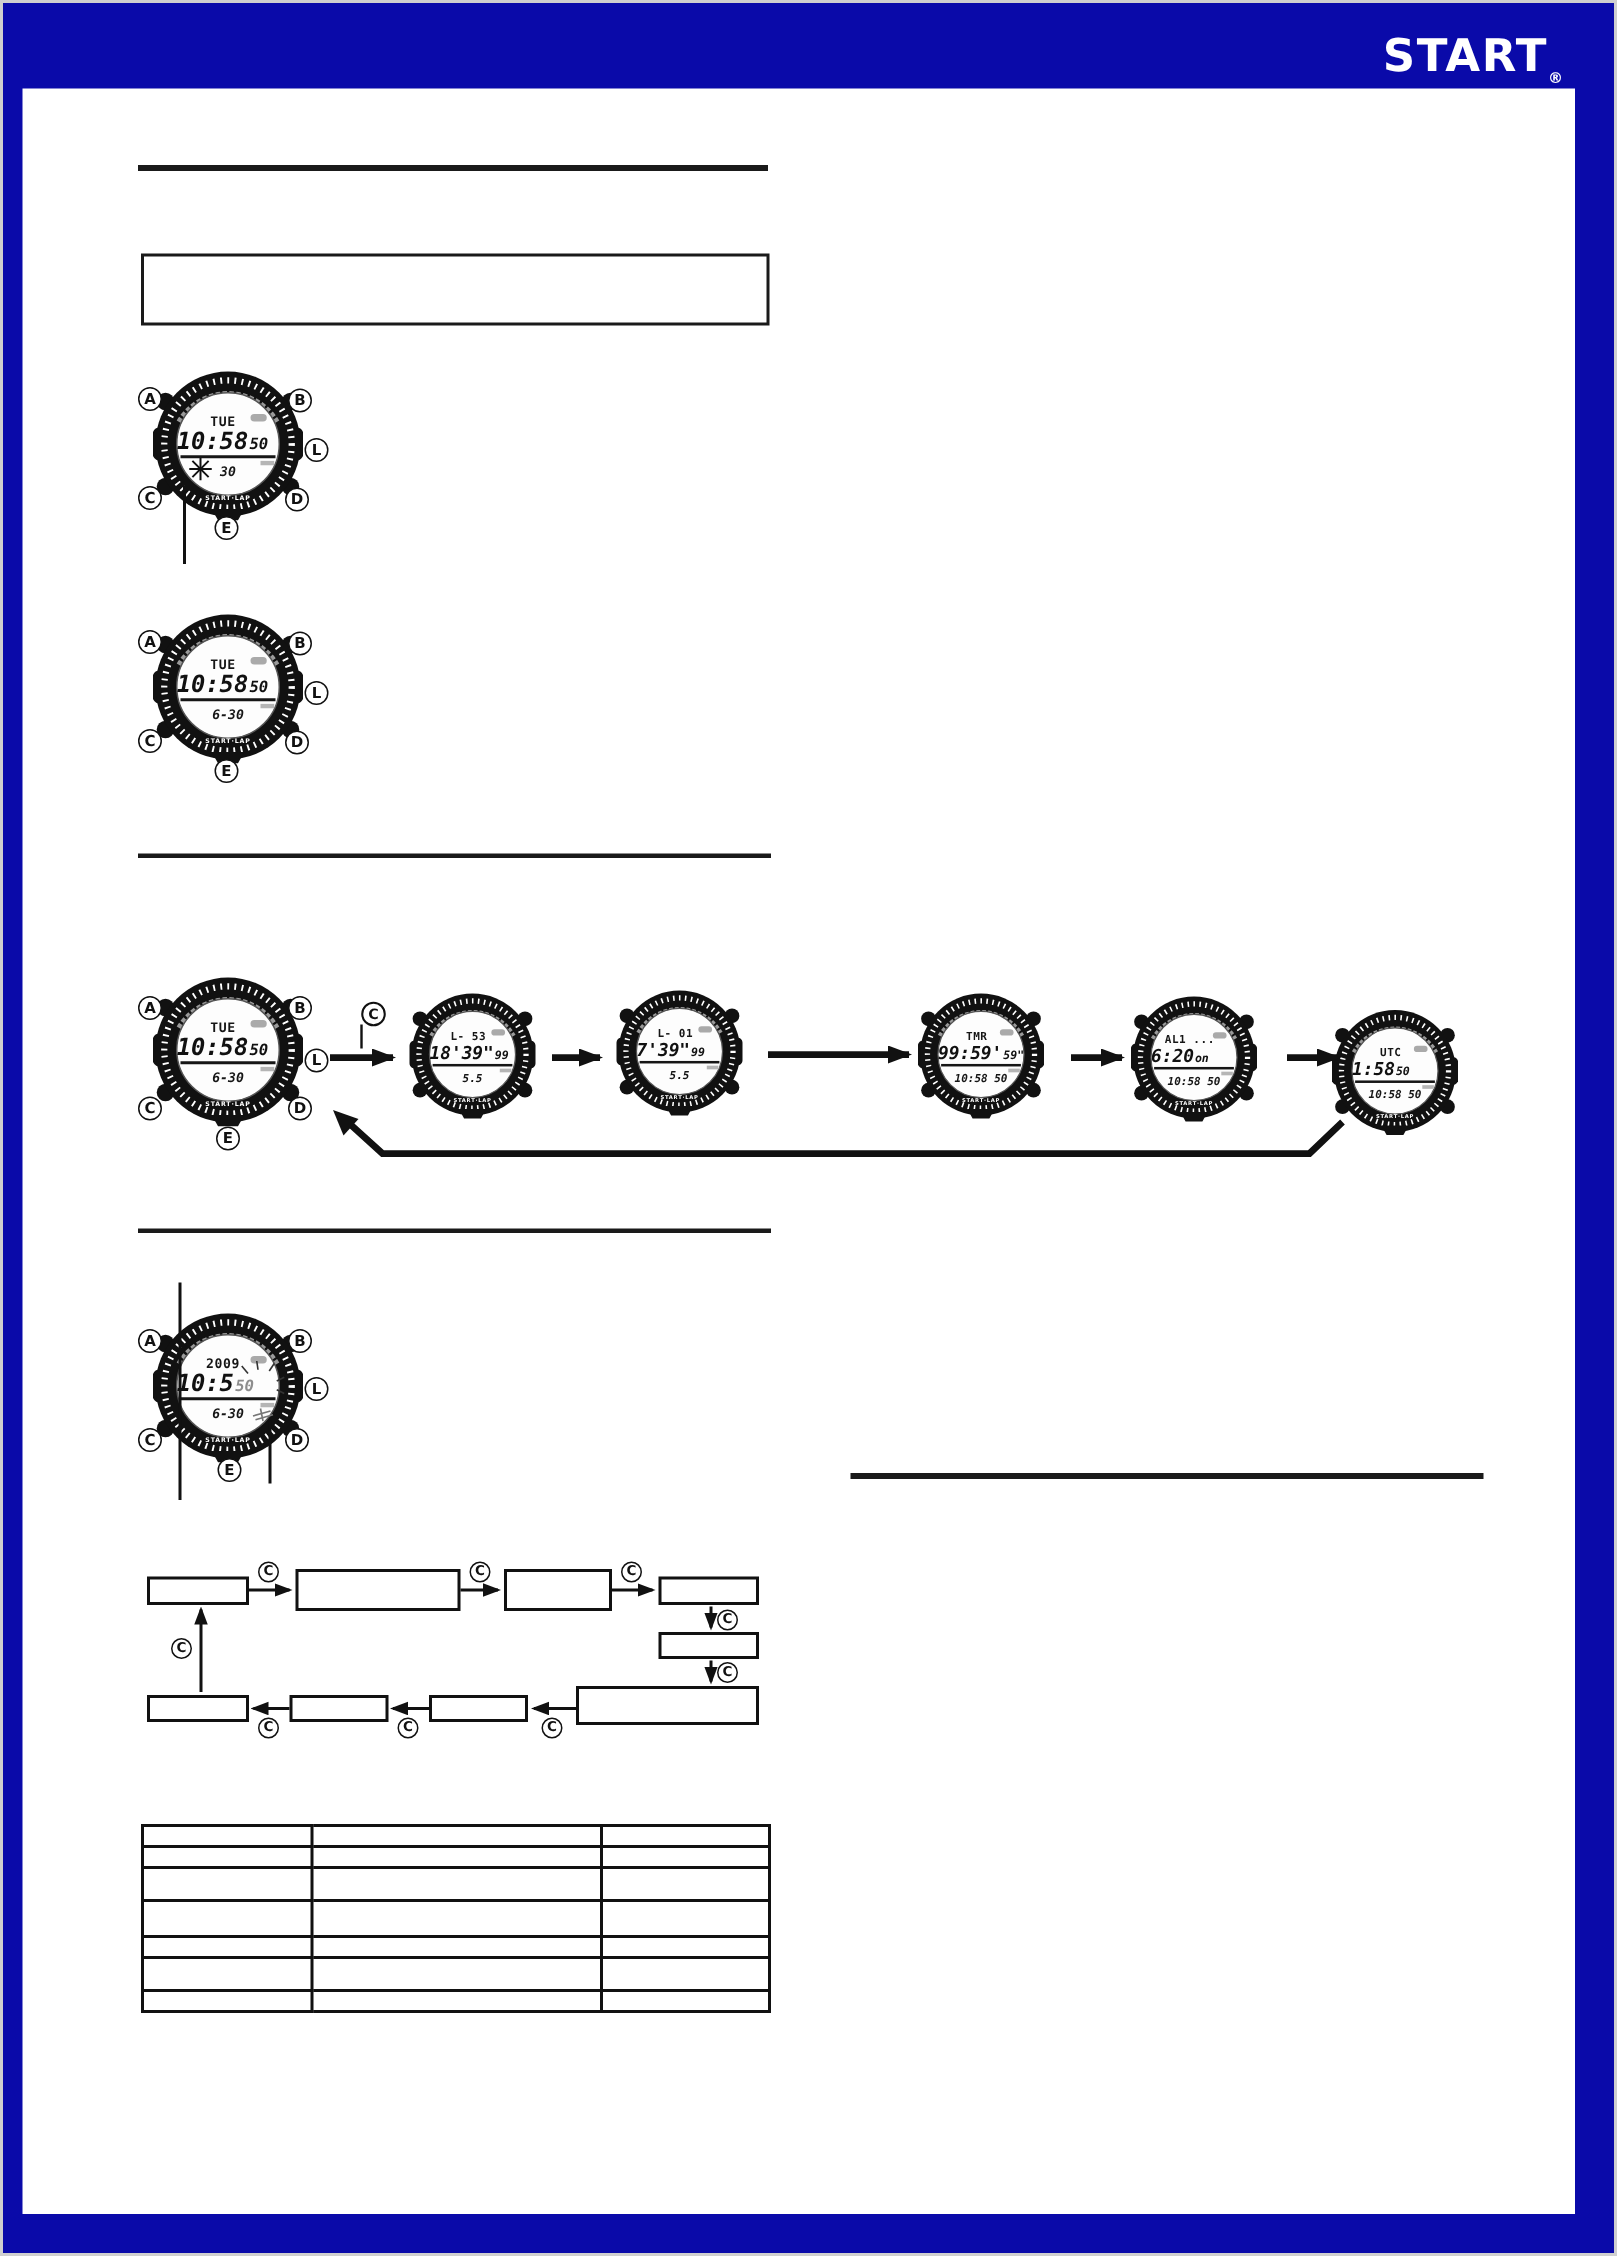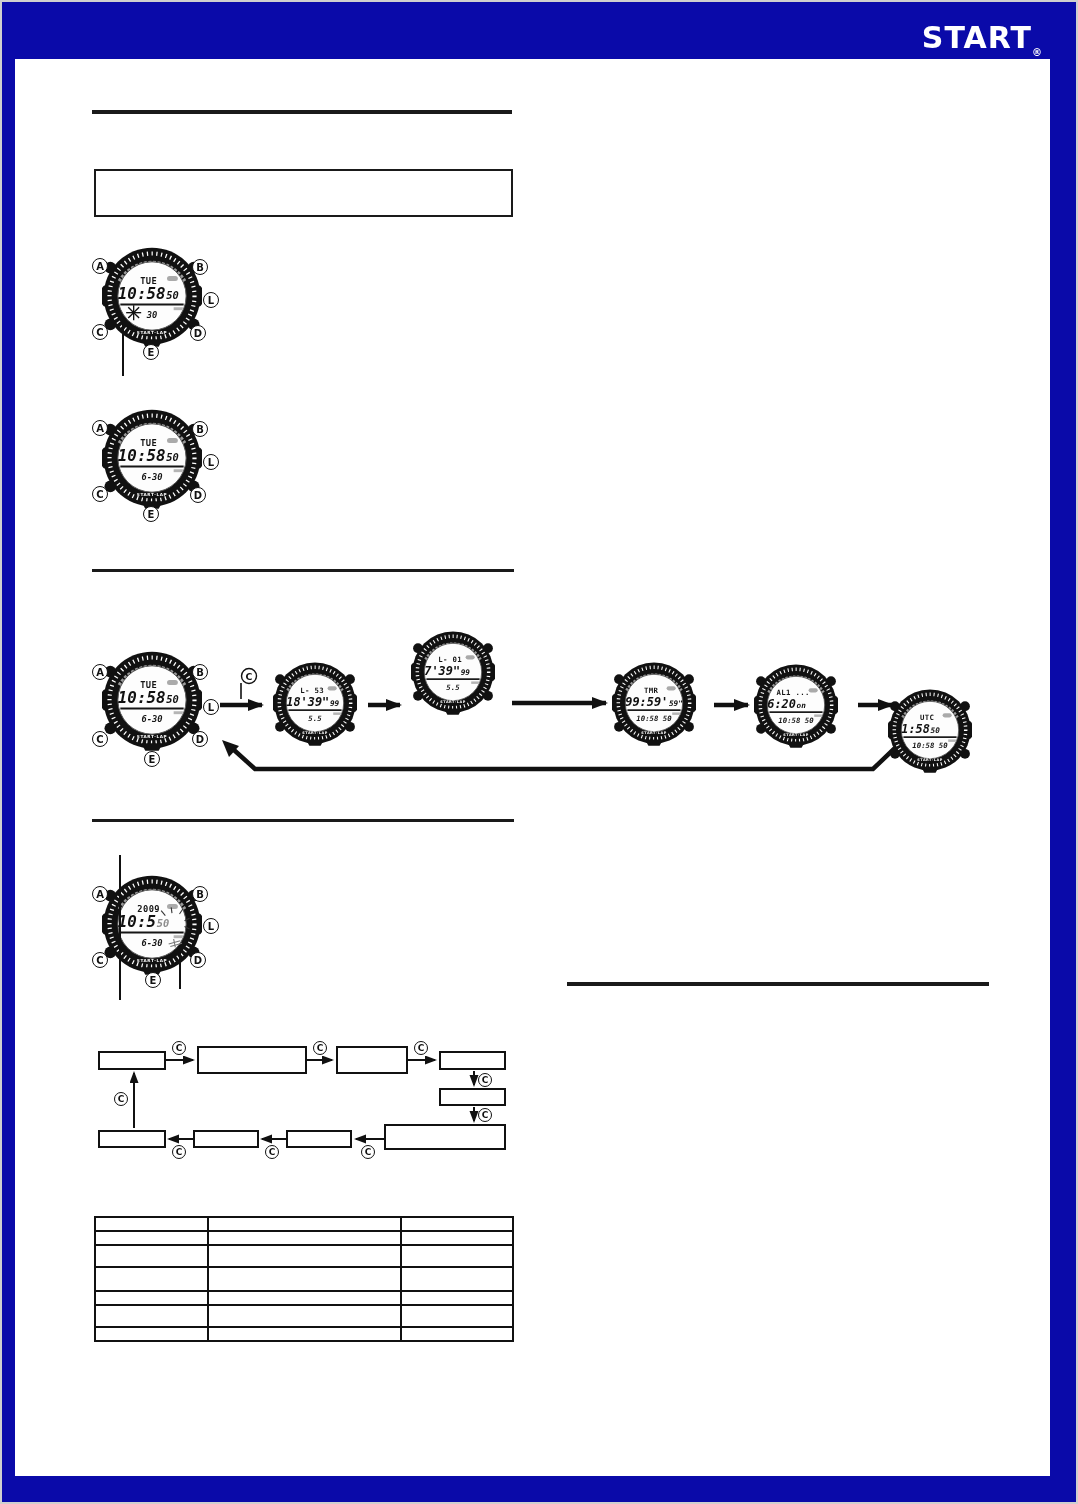--- a/index.html
+++ b/index.html
@@ -244,21 +244,21 @@
     </g>
     <g class="hatch" stroke="#777" stroke-width="1.3">
       <line x1="80" y1="84" x2="94" y2="80"></line>
         <line x1="82" y1="87" x2="96" y2="83"></line>
         <line x1="86" y1="78" x2="88" y2="88"></line>
     </g>
     <text class="wt-startlap" x="60" y="105" text-anchor="middle">START·LAP</text>
     <path d="M47 112 L73 112 L68 121 L52 121 Z" fill="#111"></path>
   </svg>
 </div>
-<div class="watch sm" style="left:409px;top:628px;">
+<div class="watch sm" style="left:409px;top:657px;">
   <svg viewBox="0 0 120 126" xmlns="http://www.w3.org/2000/svg">
     <circle cx="10" cy="26" r="7" fill="#111"></circle>
     <circle cx="110" cy="26" r="7" fill="#111"></circle>
     <circle cx="10" cy="94" r="7" fill="#111"></circle>
     <circle cx="110" cy="94" r="7" fill="#111"></circle>
     <ellipse cx="4" cy="60" rx="6" ry="13" fill="#111"></ellipse>
     <ellipse cx="116" cy="60" rx="6" ry="13" fill="#111"></ellipse>
     <circle cx="60" cy="60" r="58" fill="#111"></circle>
     <circle cx="60" cy="60" r="51" fill="none" stroke="#fff" stroke-width="5" stroke-dasharray="1.5 4.2"></circle>
     <path d="M 22 43 A 44 44 0 0 1 98 43" fill="none" stroke="#9a9a9a" stroke-width="7" stroke-dasharray="3.4 1.8"></path>
@@ -364,21 +364,21 @@
     </g>
     <g class="hatch" stroke="#777" stroke-width="1.3">
       <line x1="80" y1="84" x2="94" y2="80"></line>
         <line x1="82" y1="87" x2="96" y2="83"></line>
         <line x1="86" y1="78" x2="88" y2="88"></line>
     </g>
     <text class="wt-startlap" x="60" y="105" text-anchor="middle">START·LAP</text>
     <path d="M47 112 L73 112 L68 121 L52 121 Z" fill="#111"></path>
   </svg>
 </div>
-<div class="watch sm" style="left:886px;top:686px;">
+<div class="watch sm" style="left:886px;top:670px;">
   <svg viewBox="0 0 120 126" xmlns="http://www.w3.org/2000/svg">
     <circle cx="10" cy="26" r="7" fill="#111"></circle>
     <circle cx="110" cy="26" r="7" fill="#111"></circle>
     <circle cx="10" cy="94" r="7" fill="#111"></circle>
     <circle cx="110" cy="94" r="7" fill="#111"></circle>
     <ellipse cx="4" cy="60" rx="6" ry="13" fill="#111"></ellipse>
     <ellipse cx="116" cy="60" rx="6" ry="13" fill="#111"></ellipse>
     <circle cx="60" cy="60" r="58" fill="#111"></circle>
     <circle cx="60" cy="60" r="51" fill="none" stroke="#fff" stroke-width="5" stroke-dasharray="1.5 4.2"></circle>
     <path d="M 22 43 A 44 44 0 0 1 98 43" fill="none" stroke="#9a9a9a" stroke-width="7" stroke-dasharray="3.4 1.8"></path>

